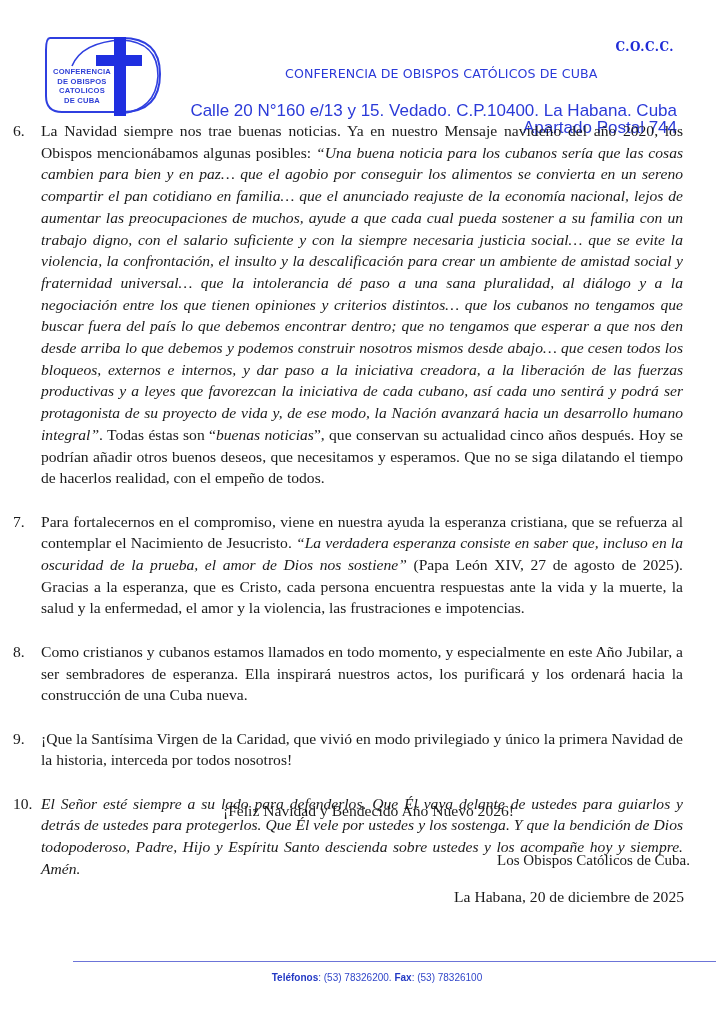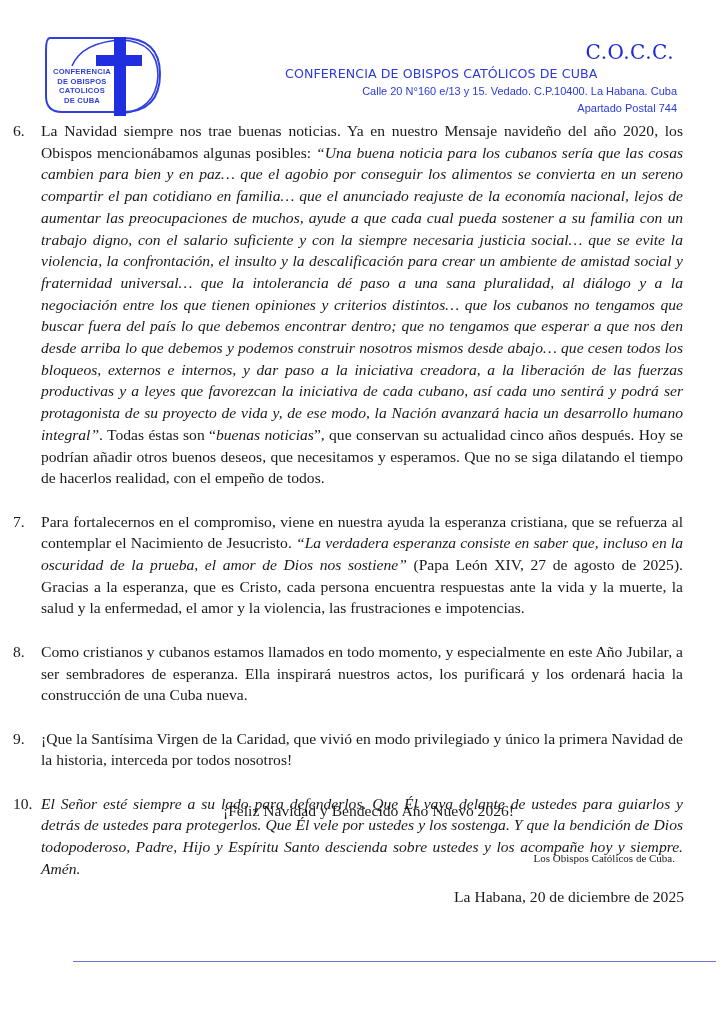--- a/index.html
+++ b/index.html
@@ -1,33 +1,33 @@
 <!DOCTYPE html>
 <html><head>
 <meta charset="utf-8">
 <style>
   html, body { margin: 0; padding: 0; background: #ffffff; }
   body { width: 724px; height: 1024px; position: relative; overflow: hidden; font-family: "Liberation Serif", serif; color: #1a1a1a; }
   .logo { position: absolute; left: 42px; top: 32px; width: 122px; height: 84px; }
   .logo svg { display: block; }
   .logo-text { position: absolute; left: 4px; top: 35px; width: 72px; text-align: center; font-family: "Liberation Sans", sans-serif; font-weight: bold; font-size: 7.6px; line-height: 9.6px; color: #2f3fd6; letter-spacing: 0.2px; }
-  .acronym { position: absolute; right: 50px; top: 40px; font-family: "DejaVu Serif", serif; font-weight: normal; font-size: 20px; color: #1f2bd6; letter-spacing: 0.5px; }
+  .acronym { position: absolute; right: 50px; top: 40px; font-family: "DejaVu Serif", serif; font-weight: bold; font-size: 12px; color: #1f2bd6; letter-spacing: 0.5px; }
   .org-name { position: absolute; left: 285px; top: 66px; font-family: "DejaVu Sans", sans-serif; font-size: 12.6px; color: #2b3ad8; letter-spacing: 0.1px; }
-  .addr { position: absolute; right: 47px; font-family: "Liberation Sans", sans-serif; font-size: 11px; color: #2b3ad8; text-align: left; white-space: nowrap; }
+  .addr { position: absolute; right: 47px; font-family: "Liberation Sans", sans-serif; font-size: 17px; color: #2b3ad8; text-align: left; white-space: nowrap; margin-top: 16px; }
   .addr1 { top: 85px; }
   .addr2 { top: 102px; }
 
   .content { position: absolute; left: 13px; top: 120px; width: 670px; font-size: 15.6px; line-height: 21.7px; }
   .item { display: flex; margin-bottom: 21.7px; }
   .num { width: 28px; flex: none; }
   .body-text { flex: 1; text-align: justify; }
   em { font-style: italic; }
 
   .closing { position: absolute; top: 802px; left: 0; width: 724px; text-align: center; font-size: 15.6px; padding-left: 13px; box-sizing: border-box; }
-  .signature { position: absolute; top: 852px; right: 49px; font-size: 11px; font-family: Liberation Serif, serif; }
+  .signature { position: absolute; top: 852px; right: 34px; font-size: 15px; font-family: Liberation Serif, serif; }
   .date { position: absolute; top: 888px; right: 40px; font-size: 15.6px; }
 
   .footer-line { position: absolute; left: 73px; top: 961px; width: 643px; height: 0; border-top: 1.6px solid #6c74d8; }
   .footer { position: absolute; top: 971px; left: 0; width: 724px; text-align: center; font-family: "Liberation Sans", sans-serif; font-size: 10px; line-height: 14px; color: #3146c9; padding-left: 30px; box-sizing: border-box; }
   .footer b { font-weight: bold; color: #2238c4; }
 </style>
 </head>
 <body>
 
 <div class="logo">
@@ -72,13 +72,16 @@
       <div class="body-text"><em>El Señor esté siempre a su lado para defenderlos. Que Él vaya delante de ustedes para guiarlos y detrás de ustedes para protegerlos. Que Él vele por ustedes y los sostenga. Y que la bendición de Dios todopoderoso, Padre, Hijo y Espíritu Santo descienda sobre ustedes y los acompañe hoy y siempre. Amén.</em></div>
     </div>
   </div>
 
 <div class="closing">¡Feliz Navidad y Bendecido Año Nuevo 2026!</div>
 <div class="signature">Los Obispos Católicos de Cuba.</div>
 <div class="date">La Habana, 20 de diciembre de 2025</div>
 
 <div class="footer-line"></div>
 <div class="footer">
+  <div>
+    <b>Teléfonos</b><span>: (53) 78326200. </span><b>Fax</b><span>: (53) 78326100</span>
+  </div>
 </div>
 
 </body></html>

